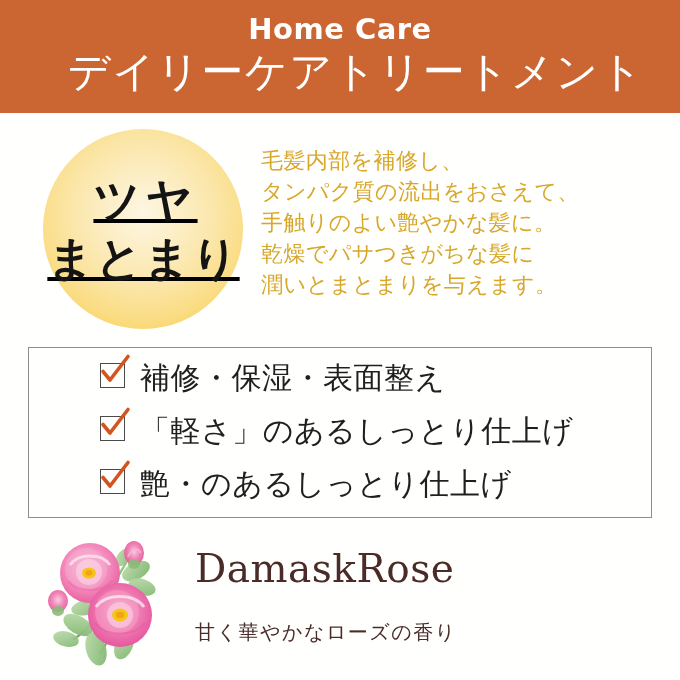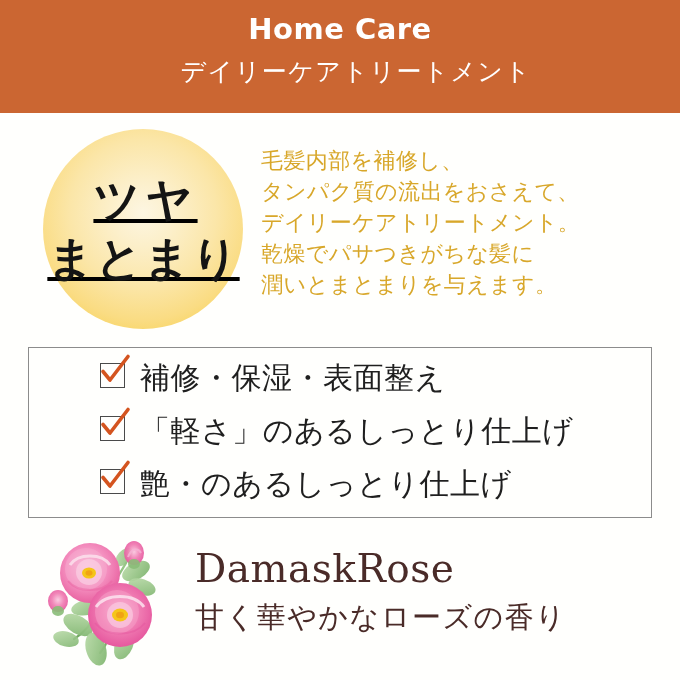--- a/index.html
+++ b/index.html
@@ -40,21 +40,21 @@
     font-family: "DejaVu Sans", "Liberation Sans", sans-serif;
     font-size: 29px;
     font-weight: bold;
     letter-spacing: 0.5px;
     line-height: 34px;
     white-space: nowrap;
   }
   .header-jp {
     color: #ffffff;
     font-family: "DejaVu Sans", "Liberation Sans", sans-serif;
-    font-size: 25px;
+    font-size: 42px;
     font-weight: 500;
     letter-spacing: 1.5px;
     line-height: 52px;
     white-space: nowrap;
     margin-left: 32px;
   }
 
   
   .badge-circle {
     position: absolute;
@@ -187,25 +187,25 @@
   .damask-title {
     font-family: "DejaVu Serif", "Liberation Serif", serif;
     font-size: 39px;
     color: #4a2b28;
     letter-spacing: 0.5px;
     line-height: 46px;
     white-space: nowrap;
   }
   .damask-sub {
     font-family: "DejaVu Serif", "Liberation Serif", serif;
-    font-size: 29px;
+    font-size: 20px;
     color: #4a2b28;
     letter-spacing: 1.5px;
     line-height: 40px;
-    margin-top: 5px;
+    margin-top: 20px;
     white-space: nowrap;
   }
 </style>
 </head>
 <body>
 
 <div class="page">
 
   <div class="header">
     <div class="header-en">Home Care</div>
@@ -213,21 +213,21 @@
   </div>
 
   <div class="badge-circle">
     <div class="badge-line1">ツヤ</div>
     <div class="badge-line2">まとまり</div>
   </div>
 
   <div class="description">
     <div class="dline">毛髪内部を補修し、</div>
     <div class="dline">タンパク質の流出をおさえて、</div>
-    <div class="dline">デイリーケアトリートメント。</div>
+    <div class="dline">手触りのよい艶やかな髪に。</div>
     <div class="dline">乾燥でパサつきがちな髪に</div>
     <div class="dline">潤いとまとまりを与えます。</div>
   </div>
 
   <div class="check-box-frame"></div>
   <div class="check-list">
 
     <div class="check-item">
       <span class="check-mark-wrap">
         <span class="box"></span>

